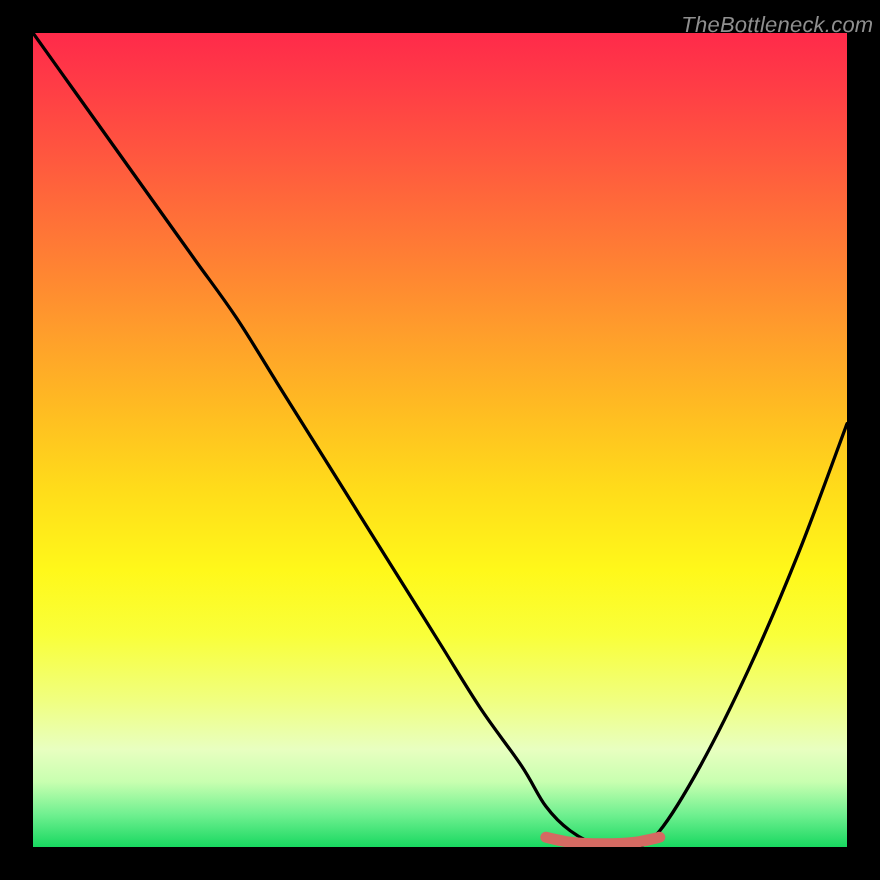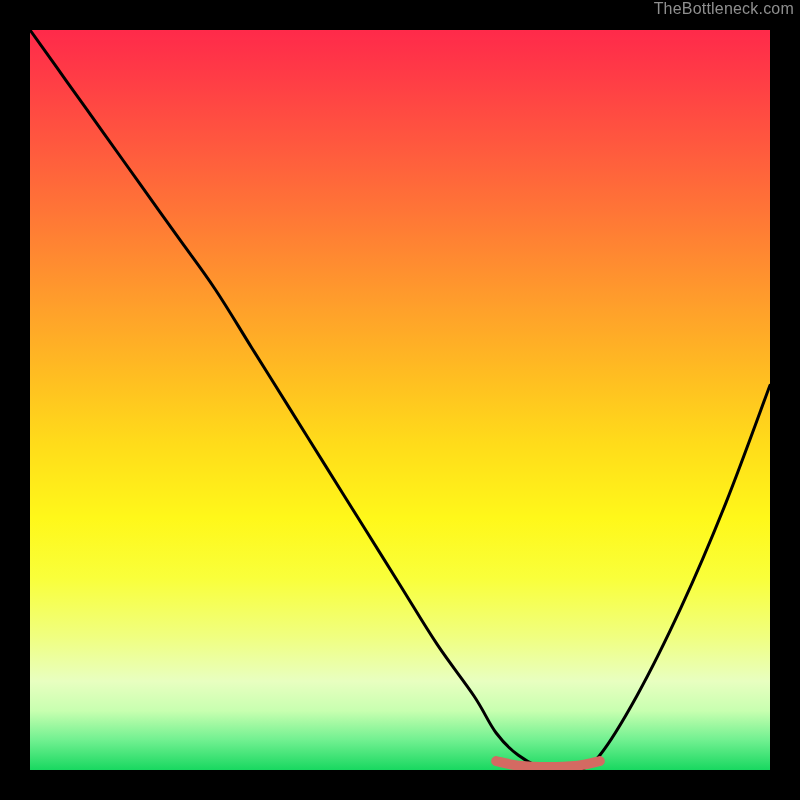--- a/index.html
+++ b/index.html
@@ -12,27 +12,28 @@
     font-family: Arial, Helvetica, sans-serif;
   }
   .frame {
     position: relative;
     width: 800px;
     height: 800px;
     background: #000;
   }
   .watermark {
     position: absolute;
-    top: 0;
+    top: 12px;
     right: 6px;
     color: #8f8f8f;
-    font-size: 16px;
+    font-size: 20px;
     font-weight: 500;
     letter-spacing: 0.2px;
     z-index: 10;
+    font-style: italic;
   }
   .plot-area {
     position: absolute;
     left: 30px;
     top: 30px;
     width: 740px;
     height: 740px;
     overflow: hidden;
   }
   .gradient {

